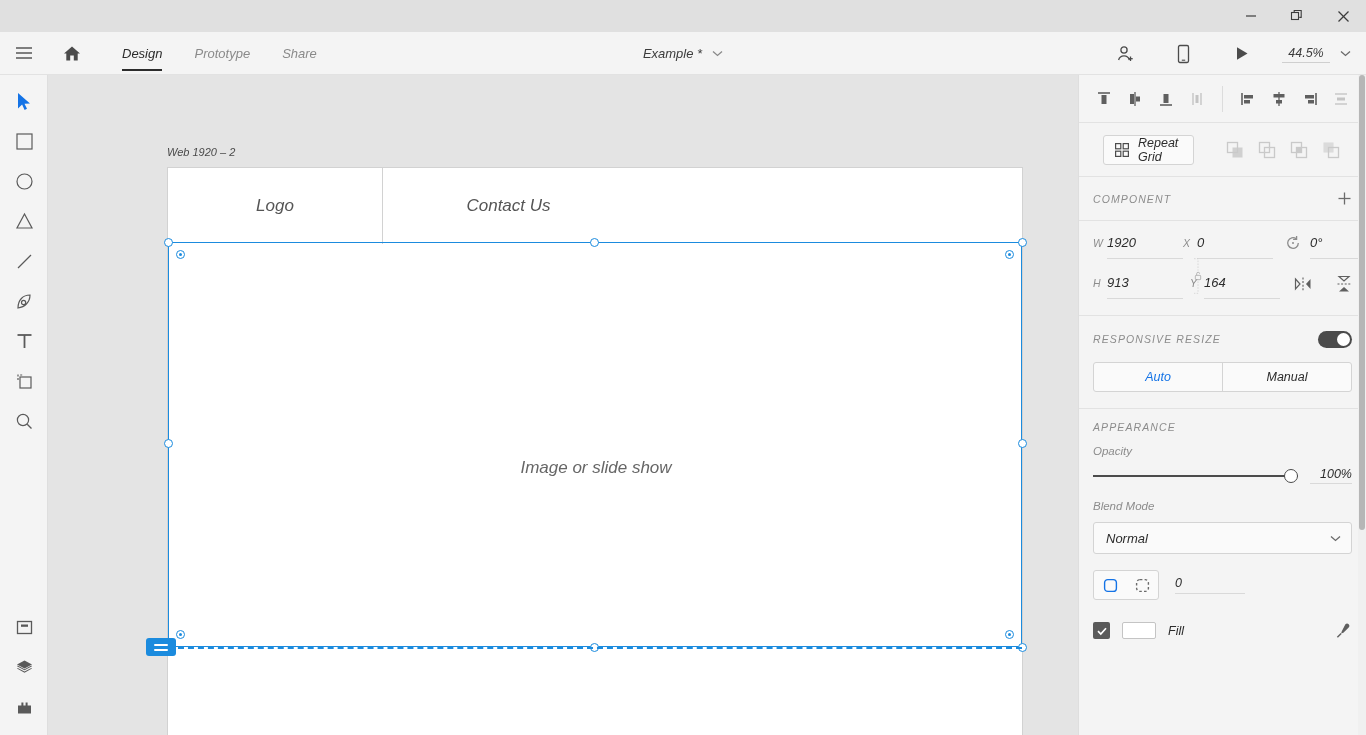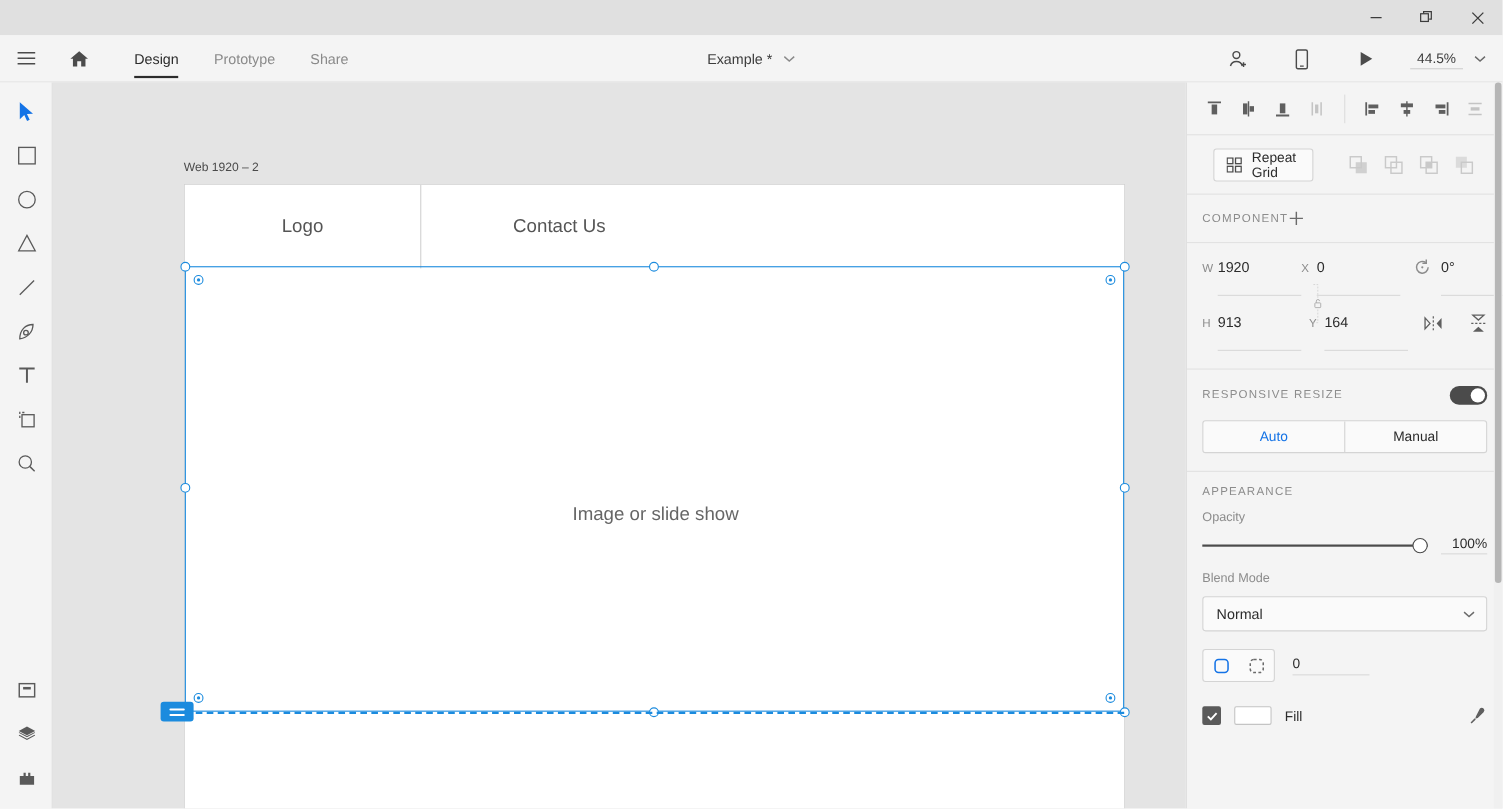--- a/index.html
+++ b/index.html
@@ -3,21 +3,21 @@
 <meta charset="utf-8">
 <style>
   * { box-sizing: border-box; margin: 0; padding: 0; }
   html, body {
     width: 1366px; height: 735px;
     font-family: "Liberation Sans", sans-serif;
     overflow: hidden;
     background: #f4f4f4;
     -webkit-font-smoothing: antialiased;
   }
-  #app { position: relative; width: 1366px; height: 735px; }
+  #app { position: relative; width: 1366px; height: 735px; font-style: italic; }
 
   
   .titlebar {
     position: absolute; top: 0; left: 0; width: 1366px; height: 32px;
     background: #e0e0e0;
     display: flex; align-items: stretch; justify-content: flex-end;
   }
   .winbtn {
     width: 46px; display: flex; align-items: center; justify-content: center;
     color: #3c3c3c;
@@ -164,33 +164,33 @@
   }
   .rg-btn {
     height: 30px; display: flex; align-items: center; gap: 9px;
     border: 1px solid #d4d4d4; border-radius: 3px; background: #fafafa;
     padding: 0 14px 0 11px; font-size: 12.5px; color: #2c2c2c;
   }
   .boolgrp { display: flex; align-items: center; gap: 10px; margin-left: 30px; }
   .boolbtn { width: 22px; height: 22px; display: flex; align-items: center; justify-content: center; color: #c9c9c9; }
 
   .sec-head {
-    height: 44px; display: flex; align-items: center; justify-content: flex-start;
+    height: 44px; display: flex; align-items: center; justify-content: space-between;
     padding: 0 14px; border-bottom: 1px solid #e2e2e2;
   }
   .sec-title { font-size: 10.5px; letter-spacing: 1.1px; color: #8c8c8c; }
   .plus { color: #6b6b6b; display: flex; align-items: center; }
 
   .xywh { padding: 14px 14px 10px 14px; position: relative; }
   .fld-row { display: flex; align-items: flex-start; margin-bottom: 16px; }
   .fld { display: flex; align-items: baseline; }
   .fld-lbl { font-size: 10.5px; color: #8c8c8c; width: 14px; flex: none; }
   .fld-val {
     font-size: 13px; color: #2c2c2c;
-    border-bottom: 1px solid #d9d9d9; width: 76px; padding-bottom: 18px;
+    border-bottom: 1px solid #d9d9d9; width: 76px; padding-bottom: 8px;
   }
   .fld-gap1 { width: 28px; }
   .lockwrap {
     position: absolute; left: 103px; top: 24px; width: 20px; height: 62px;
     display: flex; align-items: center; justify-content: center; color: #b9b9b9;
   }
   .rot-ic { color: #8c8c8c; display: flex; align-items: center; margin-right: 9px; }
   .flip-grp { display: flex; align-items: center; gap: 24px; margin-left: 2px; color: #5f5f5f; }
 
   .rr-sec { border-top: 1px solid #e2e2e2; padding: 0 14px; }

